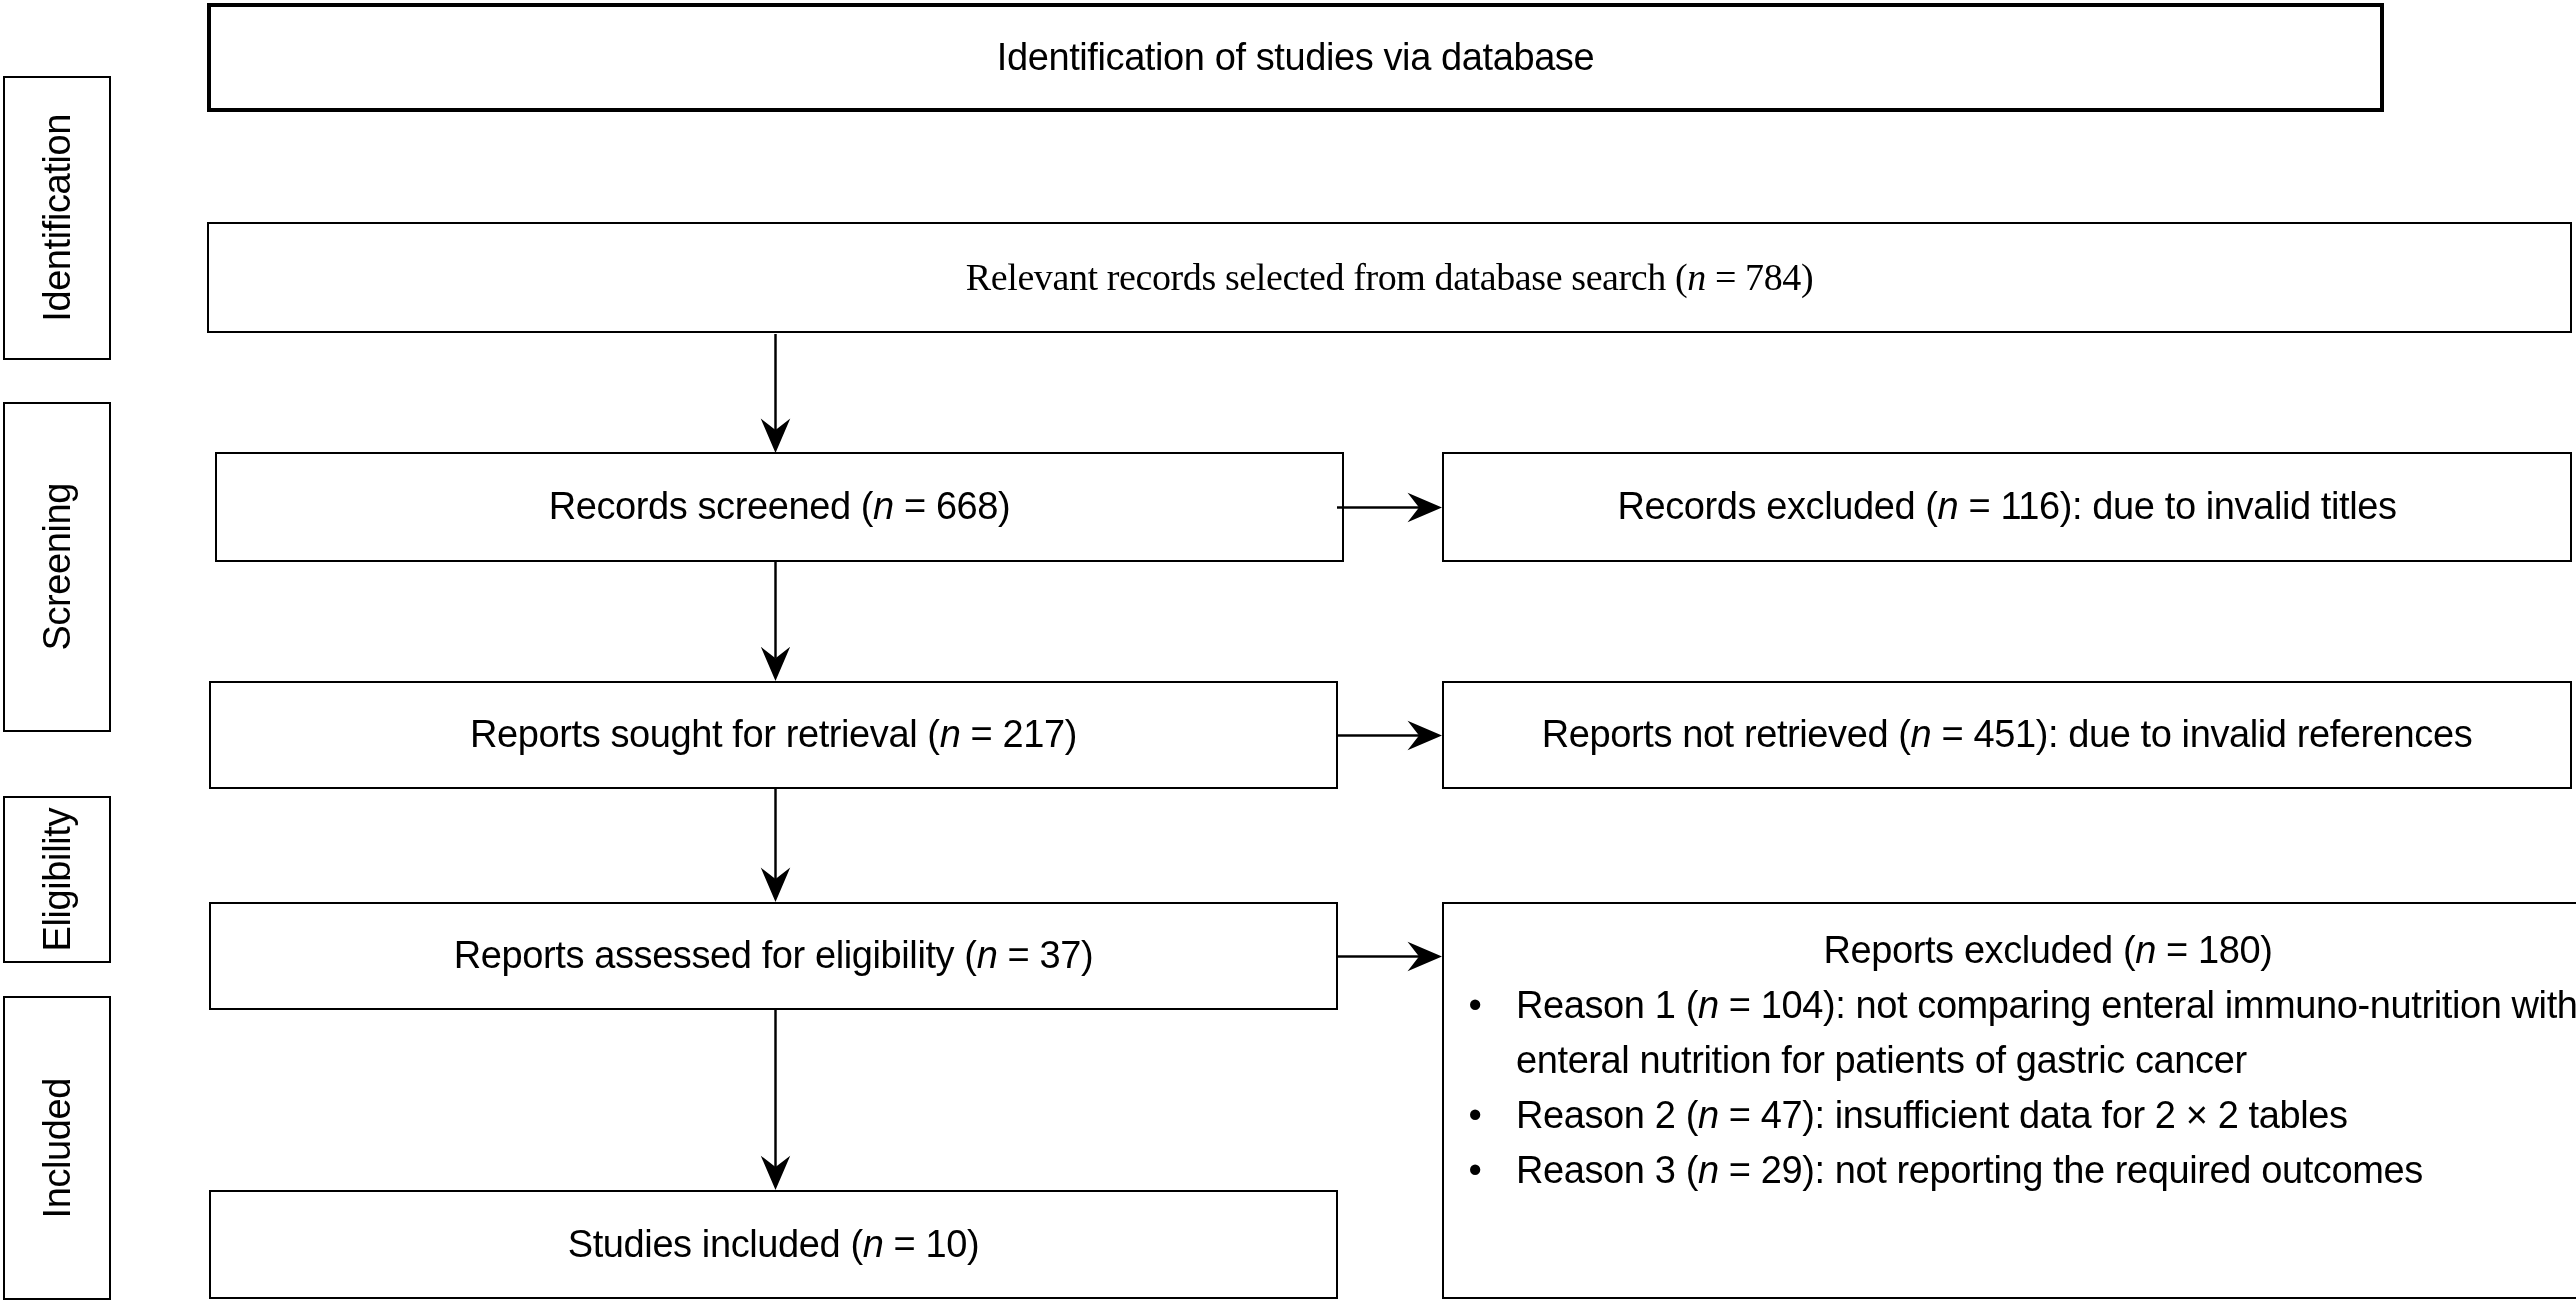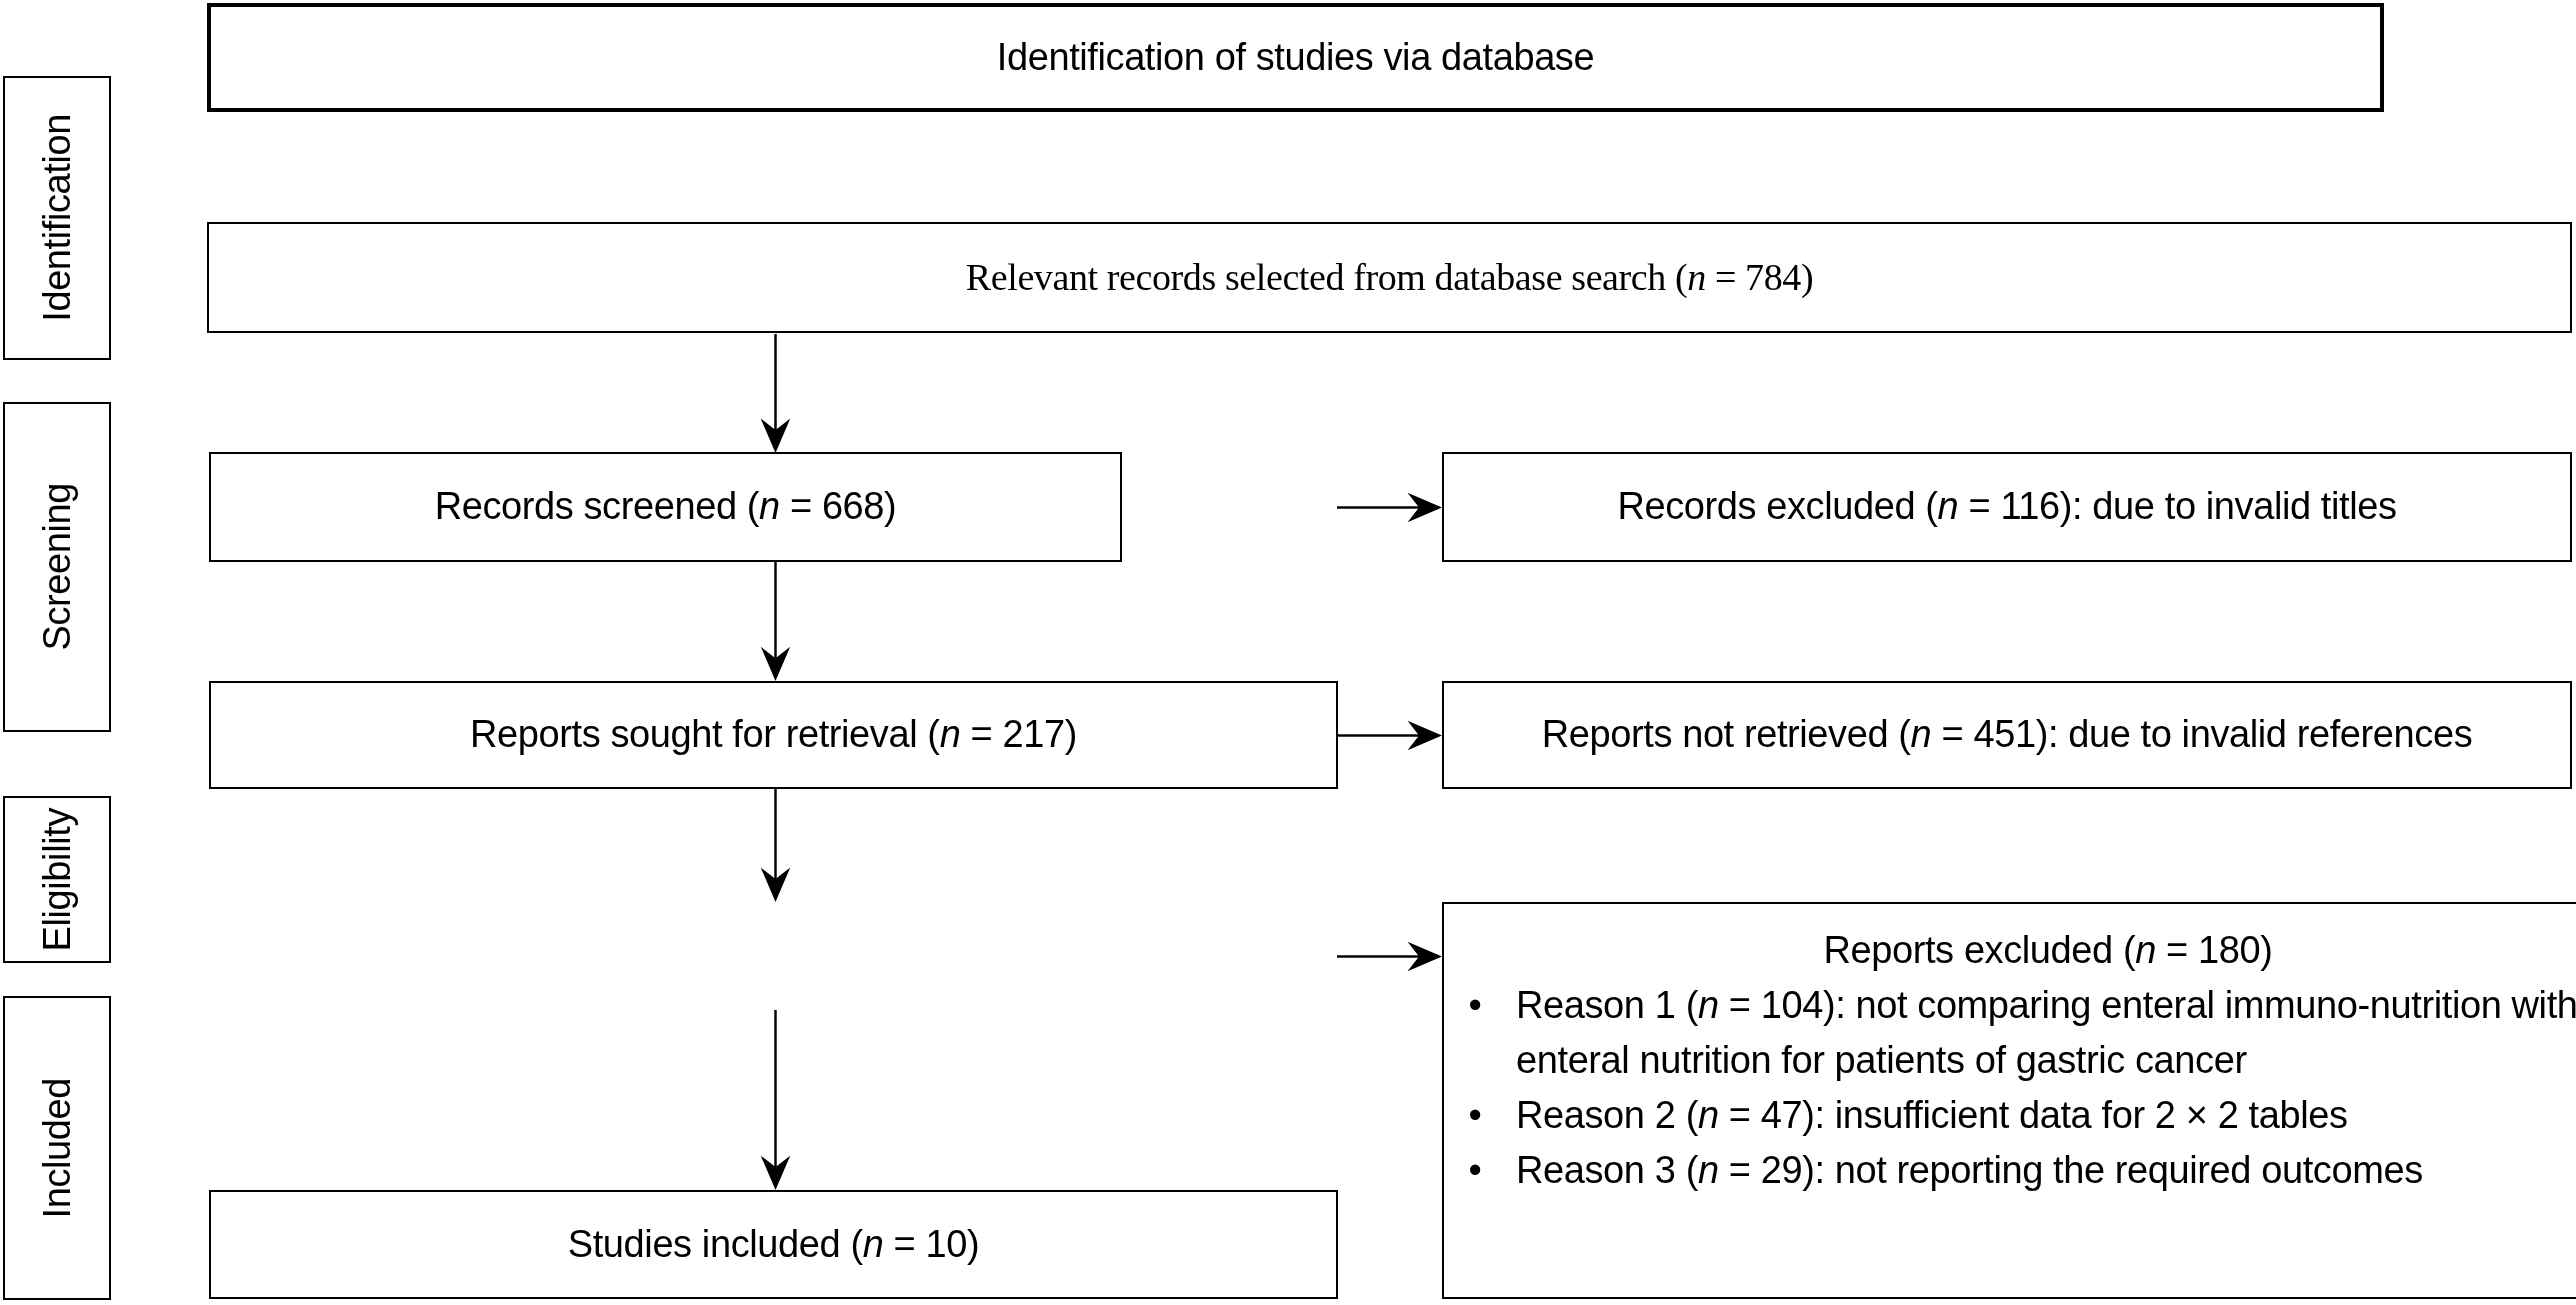--- a/index.html
+++ b/index.html
@@ -95,28 +95,31 @@
   </div>
 
   <div class="box banner" style="left:207px; top:3.3px; width:2177px; height:109px;">
     <span>Identification of studies via database</span>
   </div>
 
   <div class="box" style="left:207px; top:222px; width:2365px; height:111px;font-family:Liberation Serif, serif;">
     <span>Relevant records selected from database search (<i>n</i> = 784)</span>
   </div>
 
-  <div class="box" style="left:209px; top:452px; width:913px; height:110px;">
+  <div class="box" style="left:215px; top:452px; width:1129px; height:110px;">
     <span>Records screened (<i>n</i> = 668)</span>
   </div>
 
   <div class="box" style="left:209px; top:681px; width:1129px; height:108px;">
     <span>Reports sought for retrieval (<i>n</i> = 217)</span>
   </div>
 
+  <div class="box" style="left:209px; top:902px; width:1129px; height:108px;">
+    <span>Reports assessed for eligibility (<i>n</i> = 37)</span>
+  </div>
 
   <div class="box" style="left:209px; top:1190px; width:1129px; height:109px;">
     <span>Studies included (<i>n</i> = 10)</span>
   </div>
 
   <div class="box" style="left:1442px; top:452px; width:1130px; height:110px;align-items:center;">
     <span>Records excluded (<i>n</i> = 116): due to invalid titles</span>
   </div>
 
   <div class="box" style="left:1442px; top:681px; width:1130px; height:108px;">

